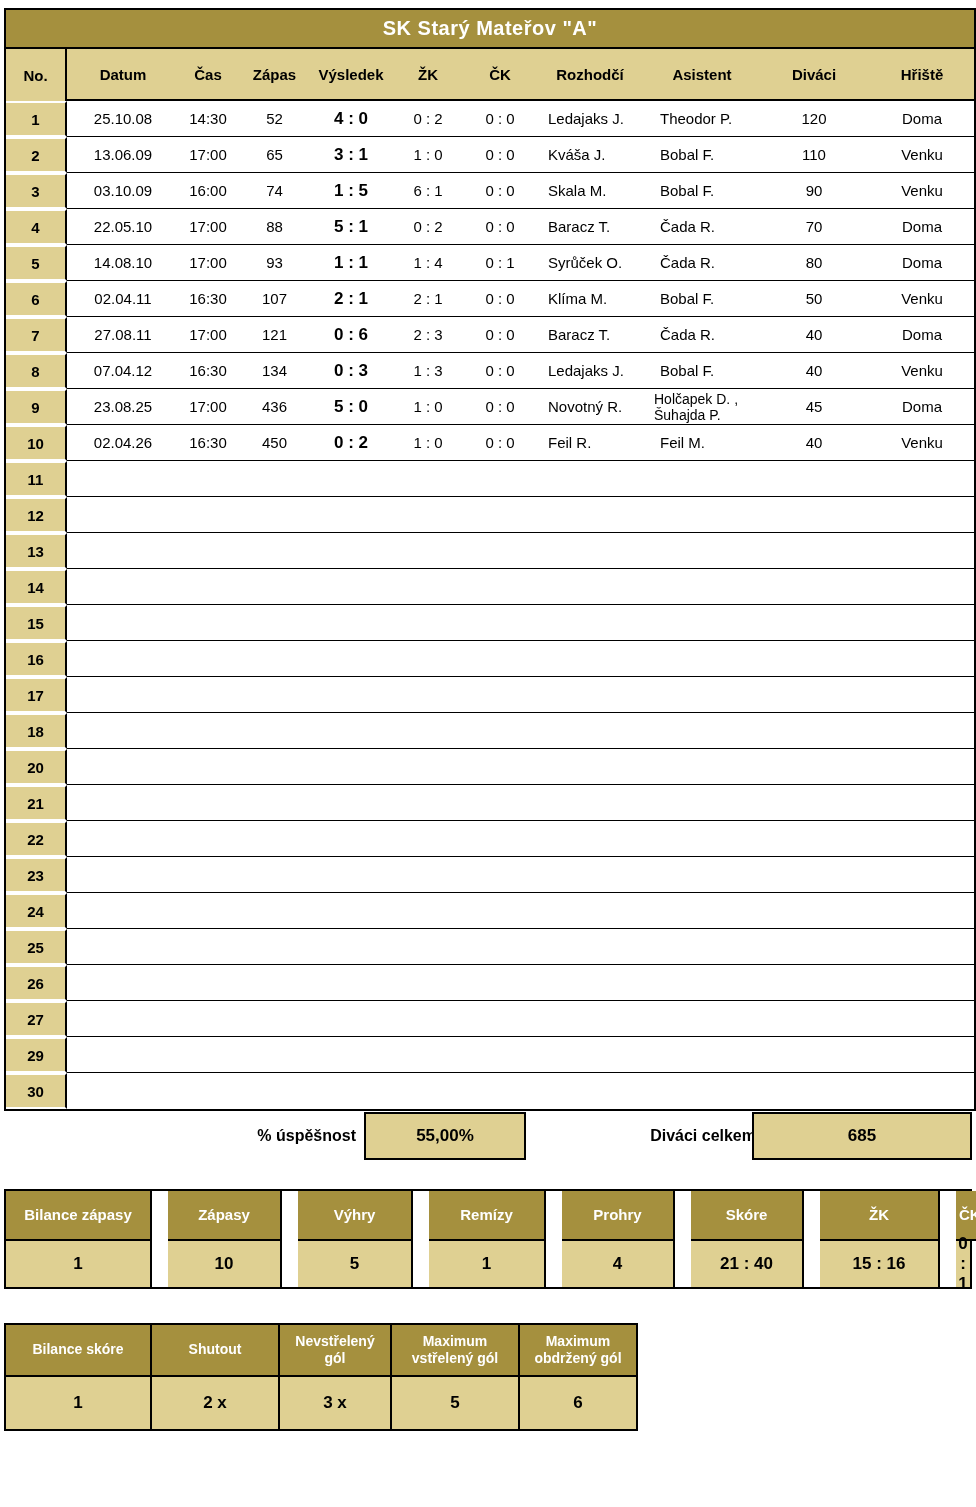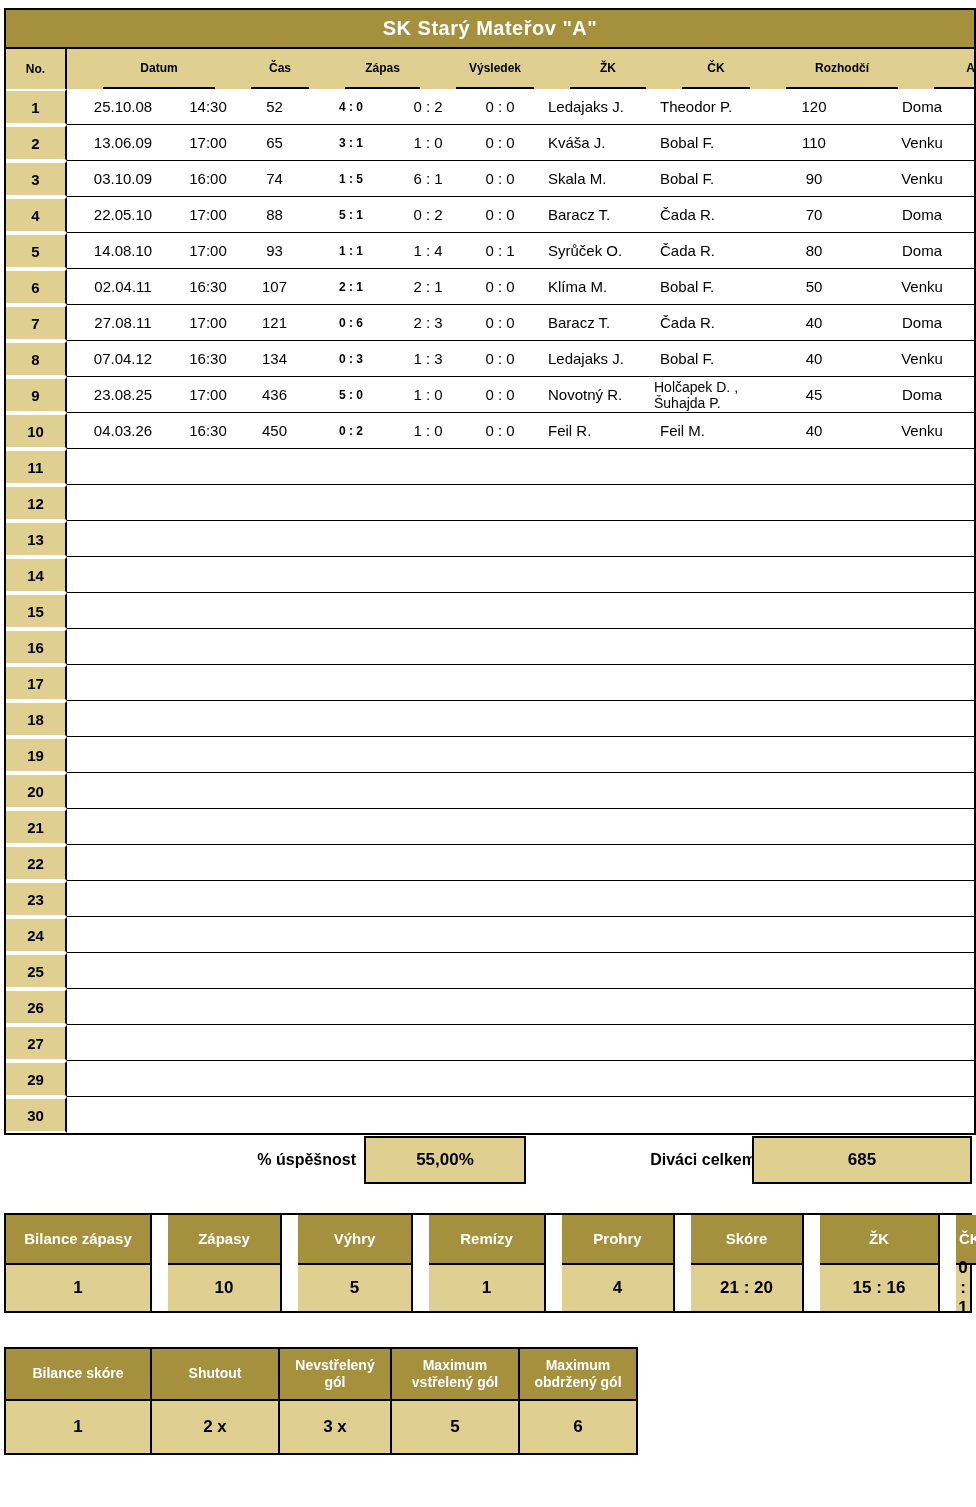--- a/index.html
+++ b/index.html
@@ -17,32 +17,32 @@
   .main-table{margin:8px 4px 0 4px;width:968px;border:2px solid var(--line);}
   .sheet-title{
     height:37px;background:var(--gold);border-bottom:2px solid var(--line);
     color:#fff;font-weight:bold;font-size:20px;
     display:flex;align-items:center;justify-content:center;letter-spacing:.5px;
   }
   .grid-row{
     display:grid;
     grid-template-columns:61px 112px 58px 75px 78px 76px 68px 112px 112px 112px 104px;
   }
-  .header-row{height:40px;background:var(--tan);font-weight:bold;font-size:12px;gap:36px;}
+  .header-row{height:52px;background:var(--tan);font-weight:bold;font-size:15px;}
   .hcell{display:flex;align-items:center;justify-content:center;border-bottom:2px solid var(--line);}
   .hcell.col-no{border-bottom:none;border-right:2px solid var(--line);}
   .data-row{height:36px;font-size:15px;}
   .cell{display:flex;align-items:center;justify-content:center;background:#fff;border-bottom:1px solid var(--line);}
   .cell.col-no{
     background:var(--tan);font-weight:bold;
     border-right:2px solid var(--line);
     border-top:2px solid #fff;border-bottom:2px solid #fff;
   }
   .cell.col-rozhodci,.cell.col-asistent{justify-content:flex-start;padding-left:14px;}
-  .cell.col-vysledek{font-weight:bold;font-size:12px;}
+  .cell.col-vysledek{font-weight:bold;font-size:17px;}
   .cell.small-text{font-size:14px;padding-left:8px;}
   .data-row.last .cell:not(.col-no){border-bottom:none;}
   
   .summary{position:relative;height:48px;margin:1px 4px 0 4px;width:968px;}
   .sum-label{
     position:absolute;top:0;height:48px;display:flex;align-items:center;justify-content:flex-end;
     font-weight:bold;font-size:16px;text-align:right;
   }
   .sum-label.success{left:0;width:352px;}
   .sum-label.attendance{left:544px;width:208px;}
@@ -202,21 +202,21 @@
         <div class="cell col-vysledek">5 : 0</div>
         <div class="cell col-zk">1 : 0</div>
         <div class="cell col-ck">0 : 0</div>
         <div class="cell col-rozhodci">Novotný R.</div>
         <div class="cell col-asistent small-text">Holčapek D. , Šuhajda P.</div>
         <div class="cell col-divaci">45</div>
         <div class="cell col-hriste">Doma</div>
       </div>
       <div class="grid-row data-row">
         <div class="cell col-no">10</div>
-        <div class="cell col-datum">04.03.26</div>
+        <div class="cell col-datum">02.04.26</div>
         <div class="cell col-cas">16:30</div>
         <div class="cell col-zapas">450</div>
         <div class="cell col-vysledek">0 : 2</div>
         <div class="cell col-zk">1 : 0</div>
         <div class="cell col-ck">0 : 0</div>
         <div class="cell col-rozhodci">Feil R.</div>
         <div class="cell col-asistent">Feil M.</div>
         <div class="cell col-divaci">40</div>
         <div class="cell col-hriste">Venku</div>
       </div>
@@ -306,33 +306,20 @@
         <div class="cell col-vysledek"></div>
         <div class="cell col-zk"></div>
         <div class="cell col-ck"></div>
         <div class="cell col-rozhodci"></div>
         <div class="cell col-asistent"></div>
         <div class="cell col-divaci"></div>
         <div class="cell col-hriste"></div>
       </div>
       <div class="grid-row data-row">
         <div class="cell col-no">18</div>
-        <div class="cell col-datum"></div>
-        <div class="cell col-cas"></div>
-        <div class="cell col-zapas"></div>
-        <div class="cell col-vysledek"></div>
-        <div class="cell col-zk"></div>
-        <div class="cell col-ck"></div>
-        <div class="cell col-rozhodci"></div>
-        <div class="cell col-asistent"></div>
-        <div class="cell col-divaci"></div>
-        <div class="cell col-hriste"></div>
-      </div>
-      <div class="grid-row data-row">
-        <div class="cell col-no">19</div>
         <div class="cell col-datum"></div>
         <div class="cell col-cas"></div>
         <div class="cell col-zapas"></div>
         <div class="cell col-vysledek"></div>
         <div class="cell col-zk"></div>
         <div class="cell col-ck"></div>
         <div class="cell col-rozhodci"></div>
         <div class="cell col-asistent"></div>
         <div class="cell col-divaci"></div>
         <div class="cell col-hriste"></div>
@@ -487,21 +474,21 @@
       <div class="b-hcell">Skóre</div>
       <div class="b-hcell">ŽK</div>
       <div class="b-hcell">ČK</div>
     </div>
   <div class="b-grid" id="bz-vals">
       <div class="b-vcell">1</div>
       <div class="b-vcell">10</div>
       <div class="b-vcell">5</div>
       <div class="b-vcell">1</div>
       <div class="b-vcell">4</div>
-      <div class="b-vcell">21 : 20</div>
+      <div class="b-vcell">21 : 40</div>
       <div class="b-vcell">15 : 16</div>
       <div class="b-vcell">0 : 1</div>
     </div>
 </div>
 
 <div class="bilance bilance-skore">
   <div class="b-grid" id="bs-head">
       <div class="b-hcell">Bilance skóre</div>
       <div class="b-hcell">Shutout</div>
       <div class="b-hcell">Nevstřelený gól</div>

